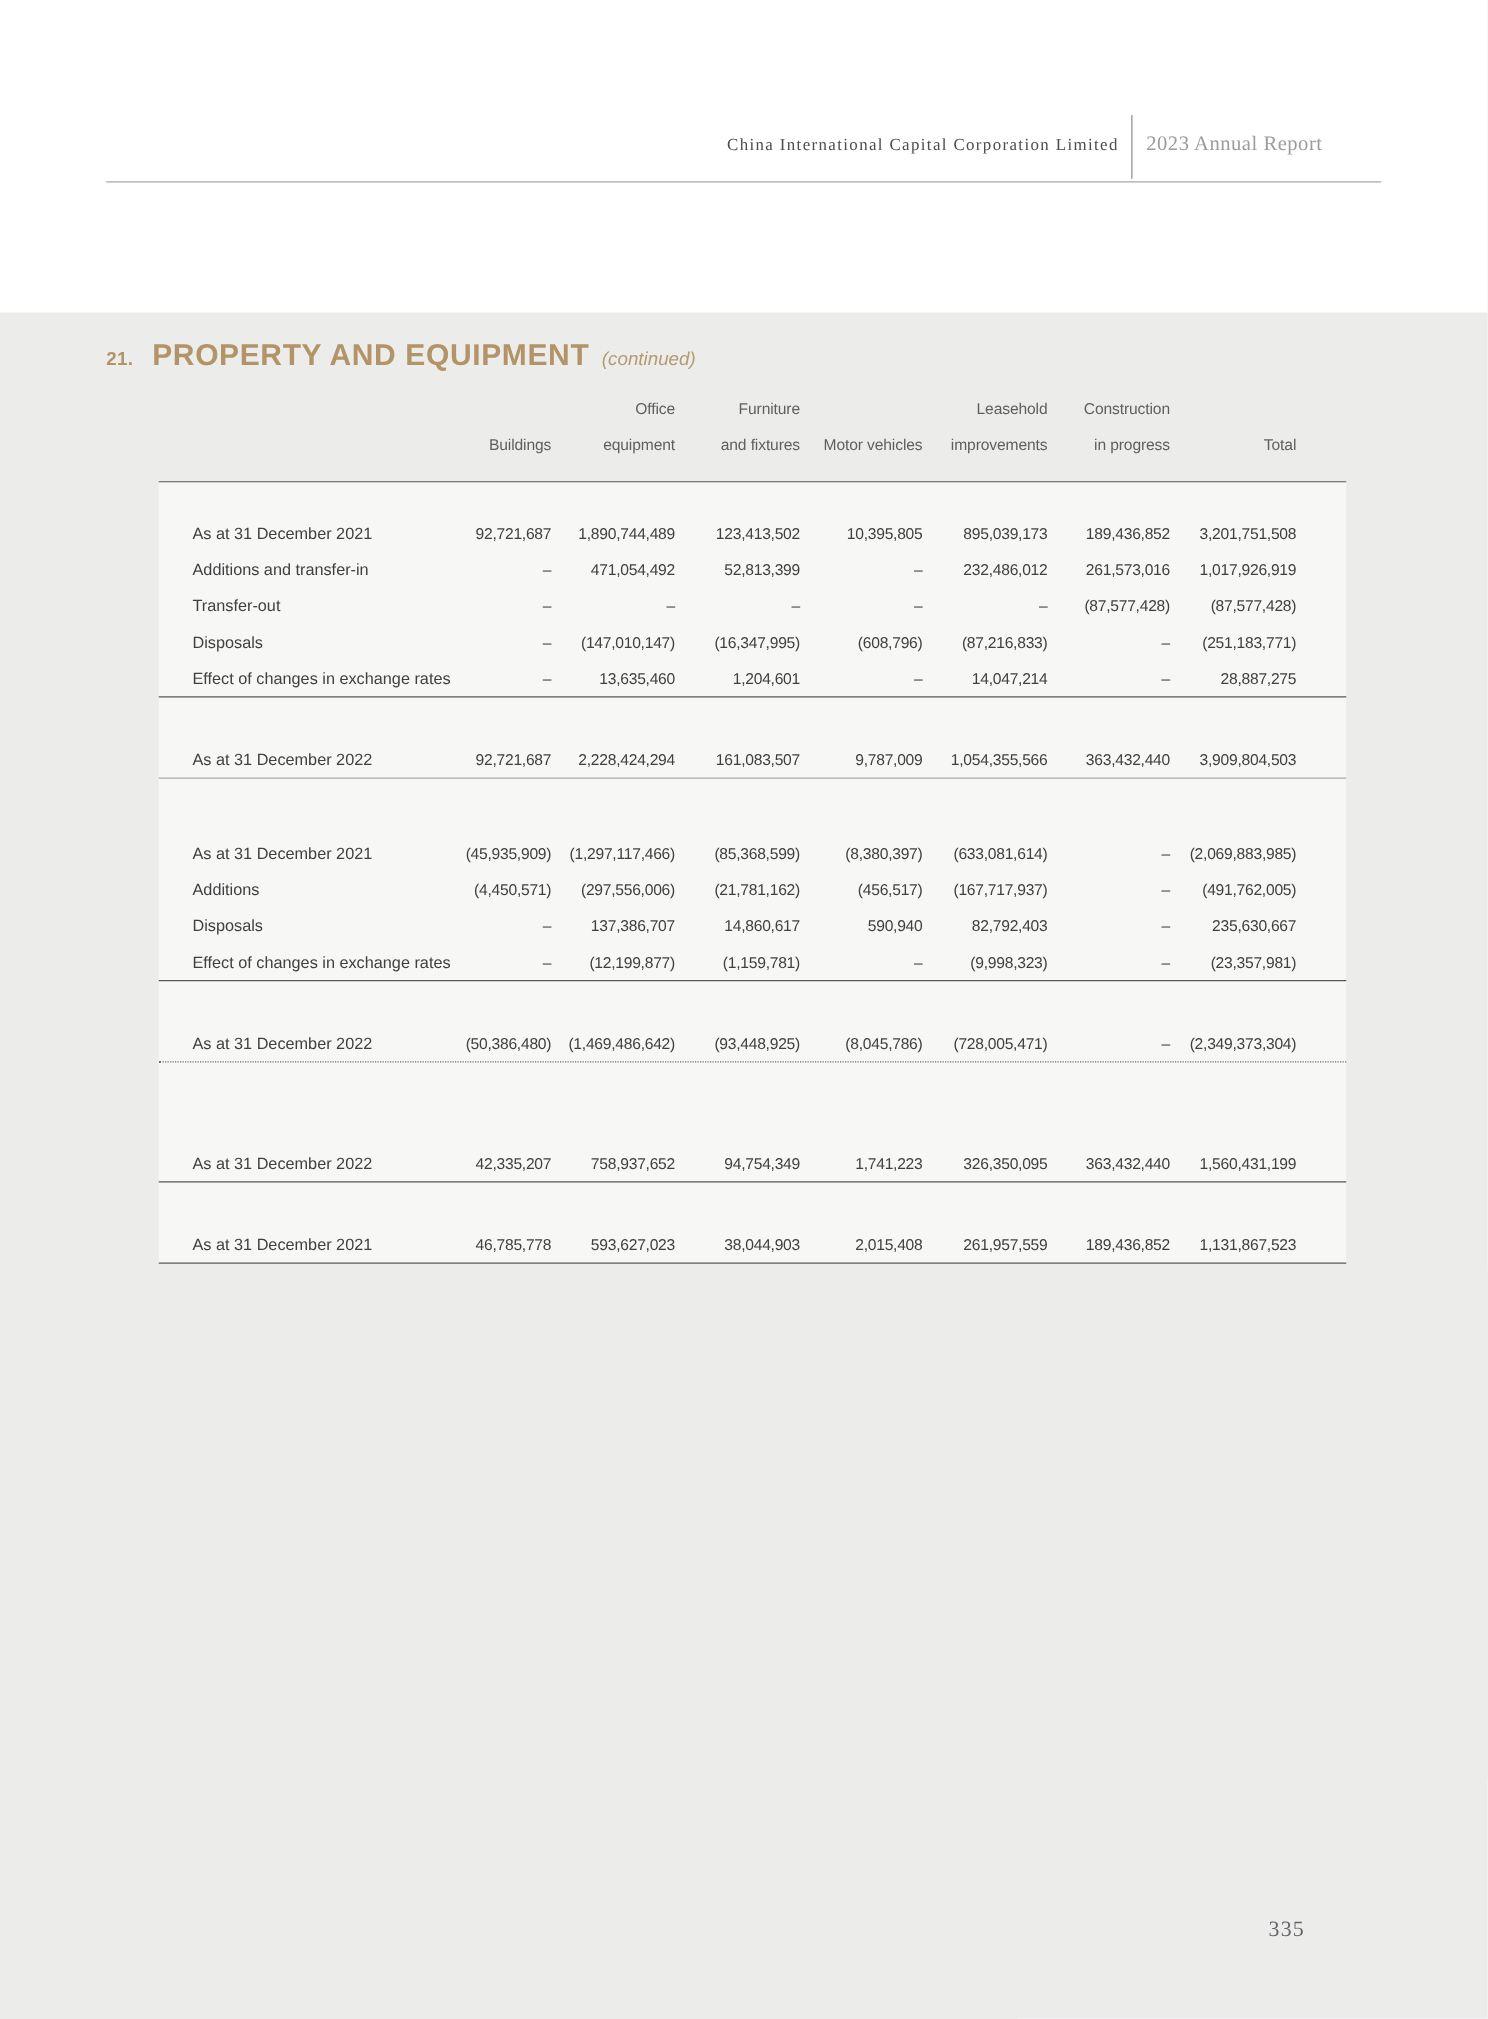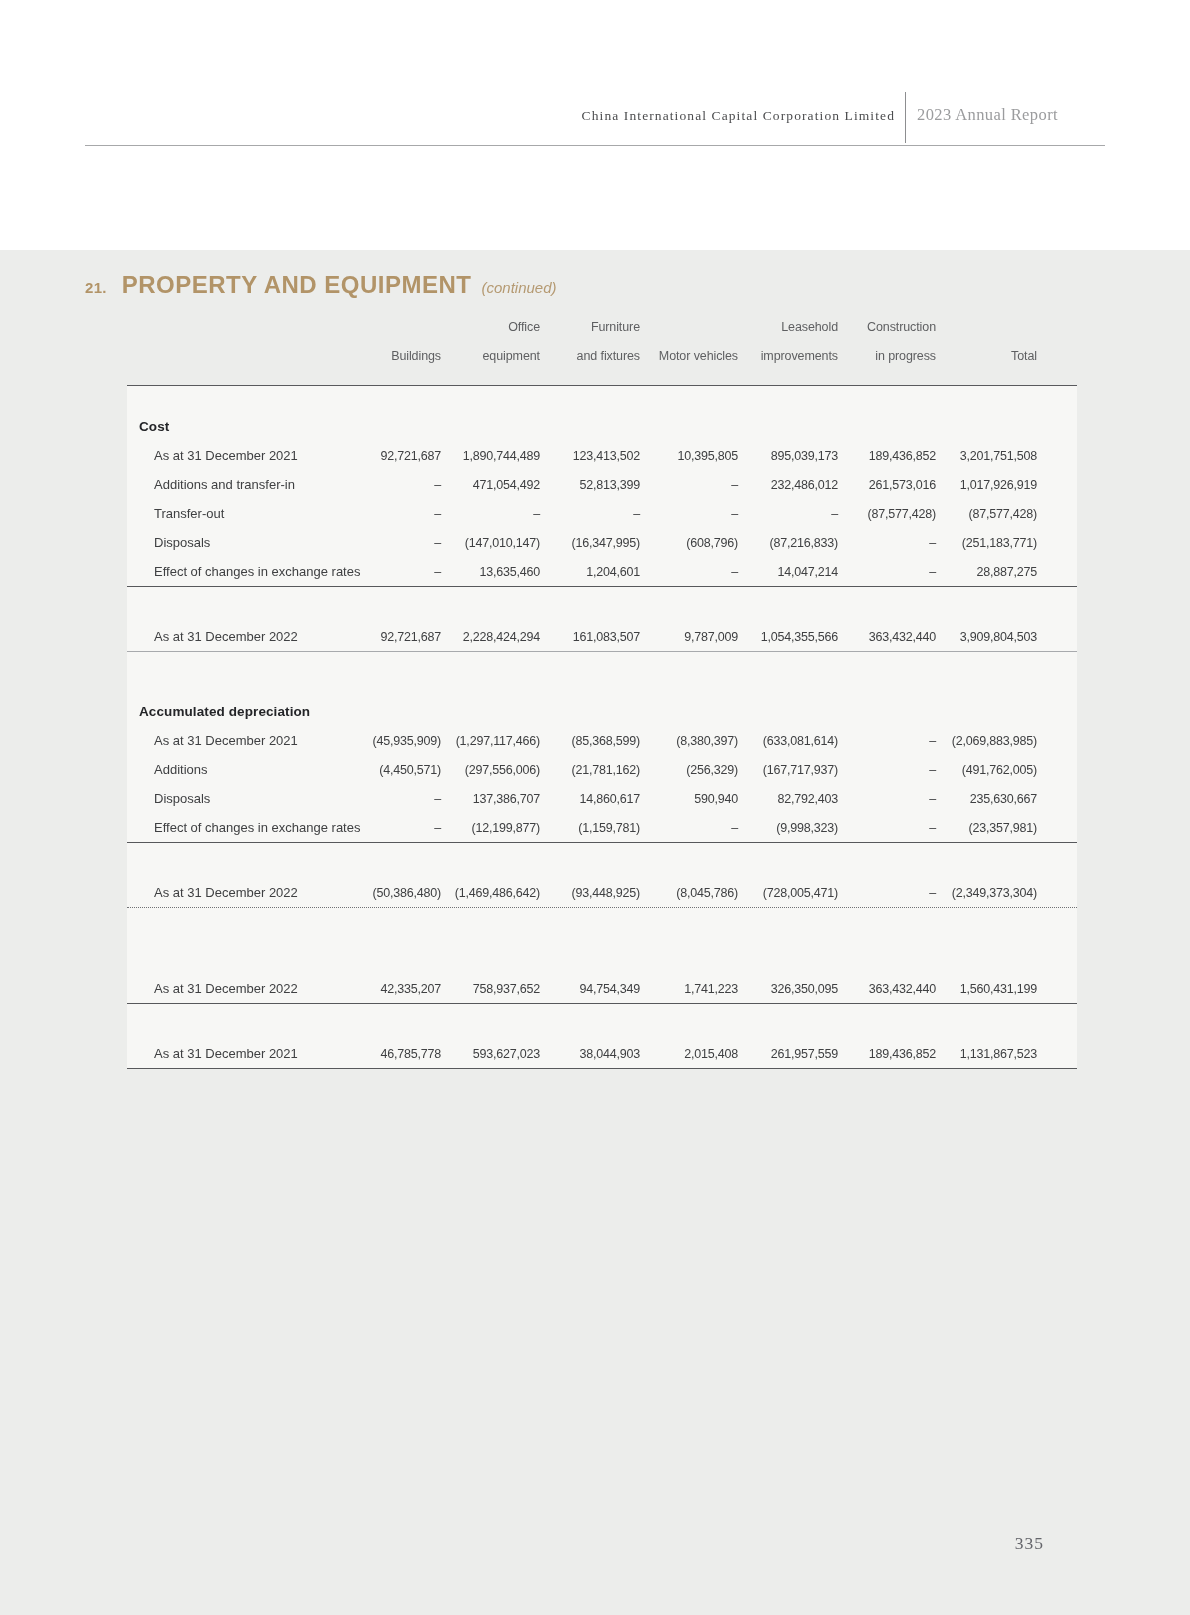--- a/index.html
+++ b/index.html
@@ -115,23 +115,20 @@
         <div class="hline">Construction</div>
         <div class="hline">in progress</div>
       </div>
       <div class="hcell">
         <div class="hline"></div>
         <div class="hline">Total</div>
       </div>
     </div>
   <div class="tbody">
       <div class="tgap gap-s"></div>
-      <div class="trow section-row">
-        <div class="cell label-cell">Cost</div>
-      </div>
       <div class="trow ">
         <div class="cell label-cell">As at 31 December 2021</div>
         <div class="cell val-cell">92,721,687</div>
         <div class="cell val-cell">1,890,744,489</div>
         <div class="cell val-cell">123,413,502</div>
         <div class="cell val-cell">10,395,805</div>
         <div class="cell val-cell">895,039,173</div>
         <div class="cell val-cell">189,436,852</div>
         <div class="cell val-cell">3,201,751,508</div>
       </div>
@@ -182,39 +179,36 @@
         <div class="cell val-cell">92,721,687</div>
         <div class="cell val-cell">2,228,424,294</div>
         <div class="cell val-cell">161,083,507</div>
         <div class="cell val-cell">9,787,009</div>
         <div class="cell val-cell">1,054,355,566</div>
         <div class="cell val-cell">363,432,440</div>
         <div class="cell val-cell">3,909,804,503</div>
       </div>
       <div class="rule rule-light"></div>
       <div class="tgap gap-l"></div>
-      <div class="trow section-row">
-        <div class="cell label-cell">Accumulated depreciation</div>
-      </div>
       <div class="trow ">
         <div class="cell label-cell">As at 31 December 2021</div>
         <div class="cell val-cell">(45,935,909)</div>
         <div class="cell val-cell">(1,297,117,466)</div>
         <div class="cell val-cell">(85,368,599)</div>
         <div class="cell val-cell">(8,380,397)</div>
         <div class="cell val-cell">(633,081,614)</div>
         <div class="cell val-cell">–</div>
         <div class="cell val-cell">(2,069,883,985)</div>
       </div>
       <div class="trow ">
         <div class="cell label-cell">Additions</div>
         <div class="cell val-cell">(4,450,571)</div>
         <div class="cell val-cell">(297,556,006)</div>
         <div class="cell val-cell">(21,781,162)</div>
-        <div class="cell val-cell">(256,329)</div>
+        <div class="cell val-cell">(456,517)</div>
         <div class="cell val-cell">(167,717,937)</div>
         <div class="cell val-cell">–</div>
         <div class="cell val-cell">(491,762,005)</div>
       </div>
       <div class="trow ">
         <div class="cell label-cell">Disposals</div>
         <div class="cell val-cell">–</div>
         <div class="cell val-cell">137,386,707</div>
         <div class="cell val-cell">14,860,617</div>
         <div class="cell val-cell">590,940</div>

